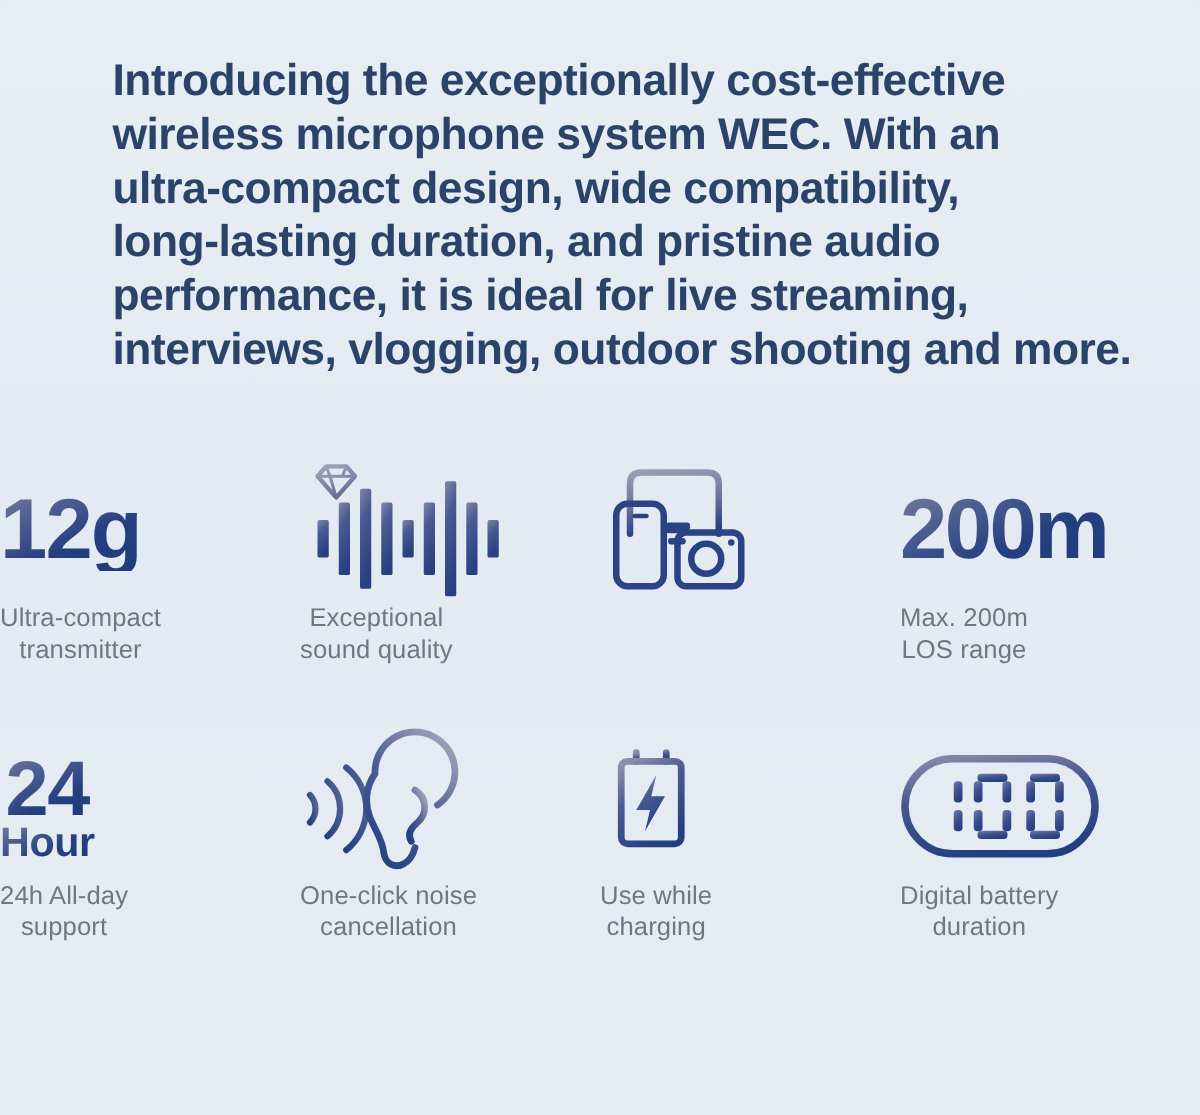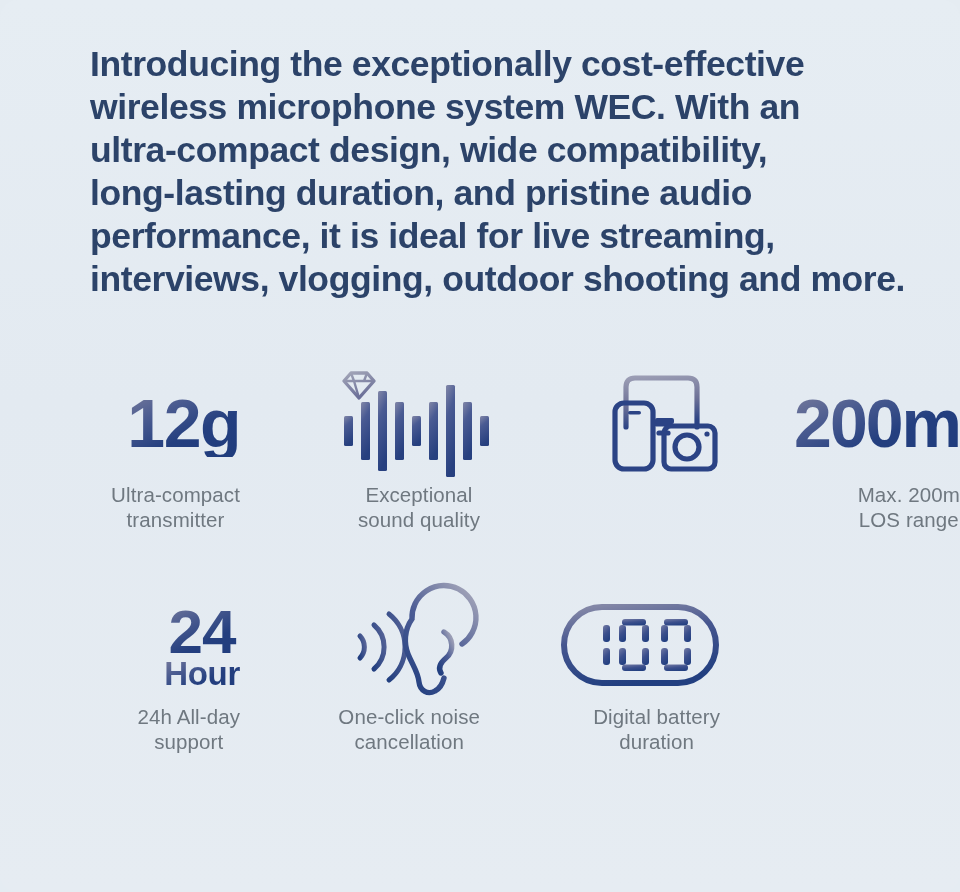--- a/index.html
+++ b/index.html
@@ -43,21 +43,21 @@
     left: 0;
     top: 368px;
     width: 960px;
     display: grid;
     grid-template-columns: repeat(4, 240px);
     grid-template-rows: 222px 222px;
   }
   .feature {
     display: flex;
     flex-direction: column;
-    align-items: flex-end;
+    align-items: flex-start;
     justify-content: flex-start;
   }
   .art {
     height: 110px;
     display: flex;
     align-items: center;
     justify-content: center;
   }
   .caption {
     margin-top: 4px;
@@ -245,20 +245,46 @@
             <path d="M92 40 A16 16 0 0 1 94 66 C88 71 86 76 89 81"></path>
           </g>
         </svg>
       </div>
       <div class="caption">
         <span class="cl">One-click noise</span>
         <span class="cl">cancellation</span>
       </div>
     </div>
 
+    <div class="feature">
+      <div class="art">
+        <svg width="82" height="108" viewBox="0 0 82 108">
+          <defs>
+            <linearGradient id="battGrad" x1="0.15" y1="0" x2="0.6" y2="1">
+              <stop offset="0" stop-color="#8a8eac"></stop>
+              <stop offset="0.4" stop-color="#4a5a92"></stop>
+              <stop offset="1" stop-color="#233f80"></stop>
+            </linearGradient>
+          </defs>
+
+          <path d="M29 11 L53 11" stroke="url(#battGrad)" stroke-width="5.4" stroke-linecap="round"></path>
+          <path d="M29 11 L29 18 M53 11 L53 18" stroke="url(#battGrad)" stroke-width="5.4" stroke-linecap="round"></path>
+
+          <rect x="17" y="18" width="48" height="66" rx="5" fill="none" stroke="url(#battGrad)" stroke-width="5.4"></rect>
+
+          <path d="M45 29 L29 57 L40 57 L36 74 L52 46 L41 46 Z" fill="url(#battGrad)"></path>
+
+          <path d="M41 84 L41 102" stroke="url(#battGrad)" stroke-width="6.4" stroke-linecap="round"></path>
+        </svg>
+      </div>
+      <div class="caption">
+        <span class="cl">Use while</span>
+        <span class="cl">charging</span>
+      </div>
+    </div>
 
     <div class="feature">
       <div class="art">
         <svg width="160" height="92" viewBox="0 0 160 92">
           <defs>
             <linearGradient id="pillGrad" x1="0.2" y1="0" x2="0.5" y2="1">
               <stop offset="0" stop-color="#8286a6"></stop>
               <stop offset="0.4" stop-color="#46568f"></stop>
               <stop offset="1" stop-color="#223f80"></stop>
             </linearGradient>

